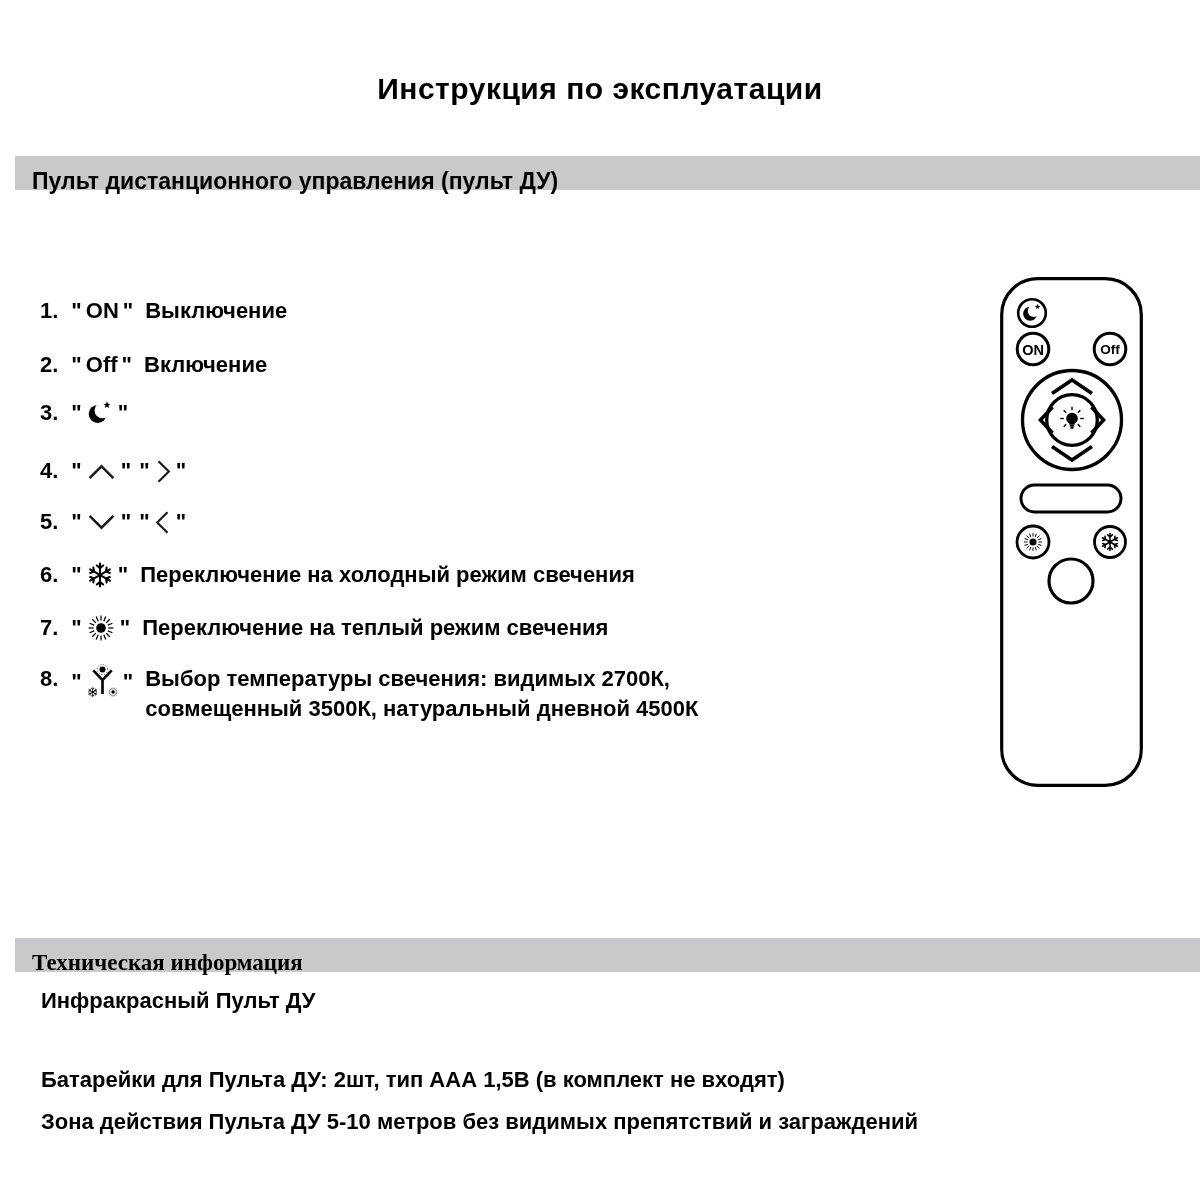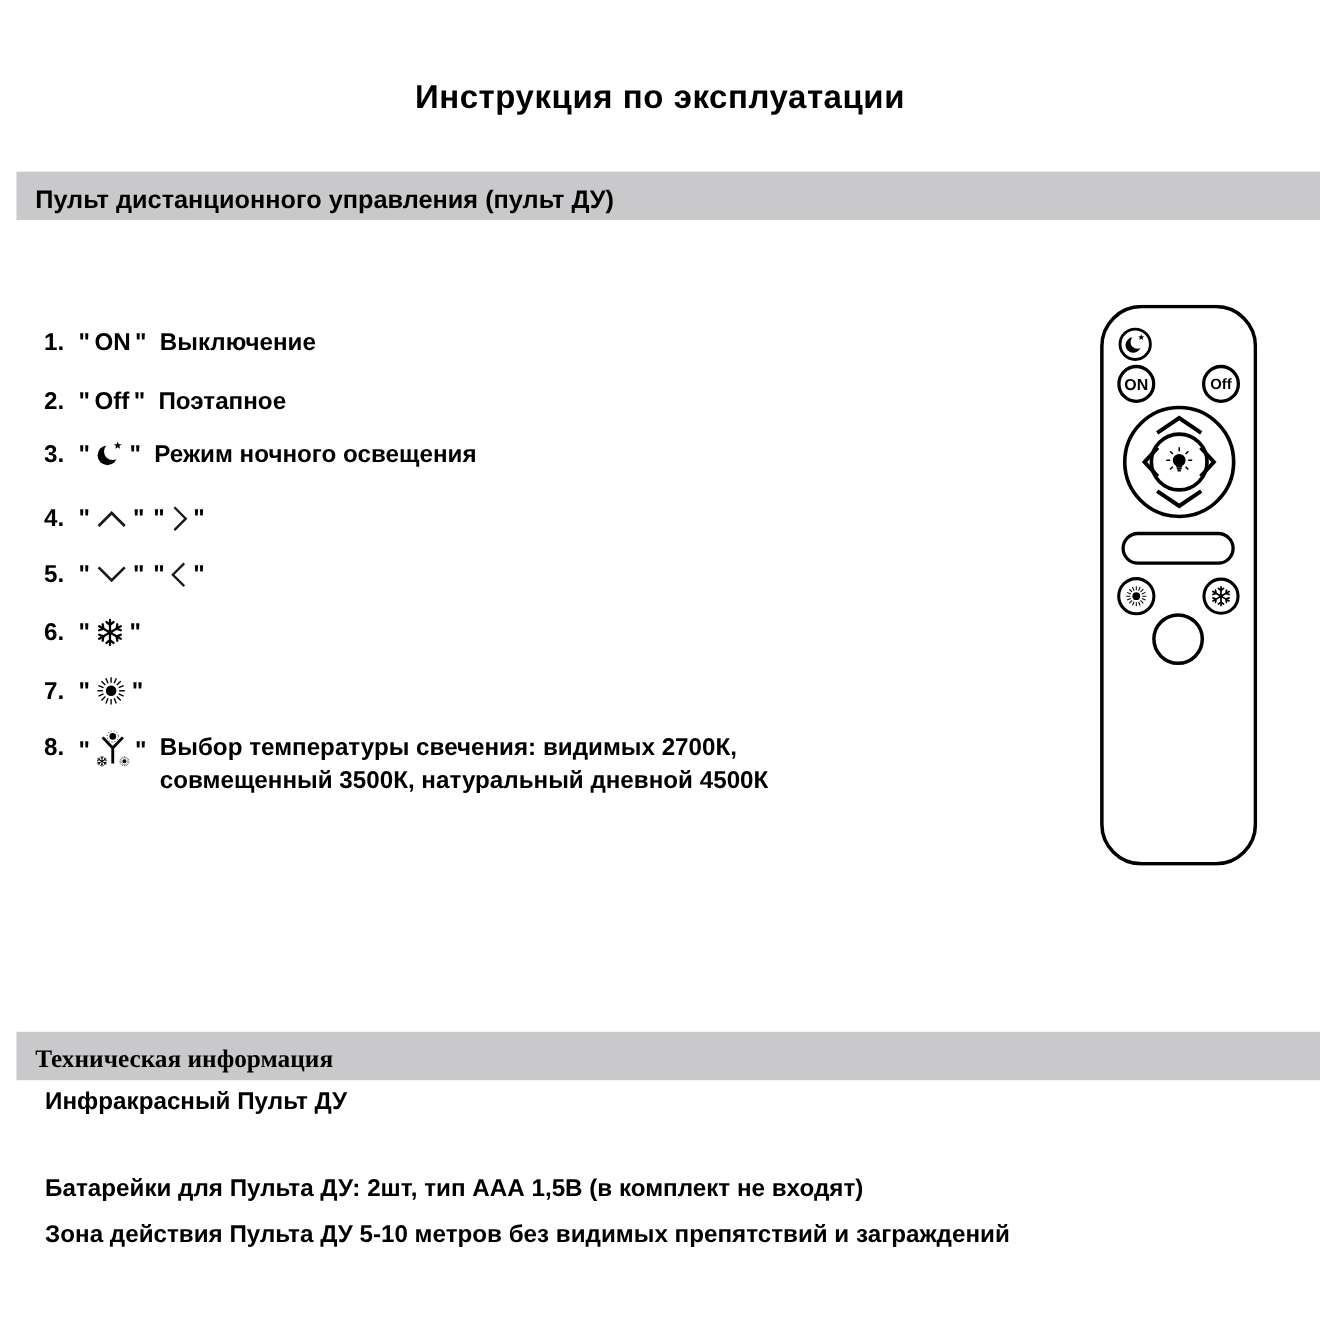--- a/index.html
+++ b/index.html
@@ -6,21 +6,21 @@
   body{
     width:1200px;height:1200px;position:relative;background:#fff;
     font-family:"Liberation Sans","DejaVu Sans",sans-serif;color:#000;
     overflow:hidden;
   }
   .title{
     position:absolute;top:72px;left:0;width:100%;text-align:center;
     font-size:30px;font-weight:700;letter-spacing:.5px;
   }
   .band{
-    position:absolute;left:15px;right:0;height:44px;background:#c9c9cb;
+    position:absolute;left:15px;right:0;height:34px;background:#c9c9cb;
   }
   .band-heading{
     font-size:23px;font-weight:700;line-height:50px;padding-left:17px;
     white-space:nowrap;
   }
   #band-remote{top:156px;}
   #band-tech{top:938px;font-family:Liberation Serif, serif;}
   .item{
     position:absolute;left:40px;display:flex;align-items:center;
     font-size:22px;font-weight:700;height:32px;
@@ -127,33 +127,32 @@
   <span class="lbl">Выключение</span>
 </div>
 
 <div class="item" style="top:349px">
   <span class="num">2.</span>
   <span class="tok">
       <span class="q">"</span>
       <span>Off</span>
       <span class="q">"</span>
     </span>
-  <span class="lbl">Поэтапное</span>
+  <span class="lbl">Включение</span>
 </div>
 
 <div class="item" style="top:397px">
   <span class="num">3.</span>
   <span class="tok">
       <span class="q">"</span>
       <svg class="icon" width="28" height="28" viewBox="0 0 30 30">
         <use href="#g-moon"></use>
       </svg>
       <span class="q">"</span>
     </span>
-  <span class="lbl">Режим ночного освещения</span>
 </div>
 
 <div class="item" style="top:455px">
   <span class="num">4.</span>
   <span class="tok">
       <span class="q">"</span>
       <svg class="icon" width="31" height="21" viewBox="0 0 30 20">
         <use href="#g-chev-up" stroke="#1a1a1a" stroke-width="2.4" fill="none"></use>
       </svg>
       <span class="q">"</span>
@@ -187,31 +186,33 @@
 
 <div class="item" style="top:559px">
   <span class="num">6.</span>
   <span class="tok">
       <span class="q">"</span>
       <svg class="icon" width="28" height="28" viewBox="0 0 30 30">
         <use href="#g-snowflake"></use>
       </svg>
       <span class="q">"</span>
     </span>
+  <span class="lbl">Переключение на холодный режим свечения</span>
 </div>
 
 <div class="item" style="top:612px">
   <span class="num">7.</span>
   <span class="tok">
       <span class="q">"</span>
       <svg class="icon" width="30" height="30" viewBox="0 0 30 30">
         <use href="#g-sun"></use>
       </svg>
       <span class="q">"</span>
     </span>
+  <span class="lbl">Переключение на теплый режим свечения</span>
 </div>
 
 <div class="item twoline" style="top:664px">
   <span class="num">8.</span>
   <span class="tok">
       <span class="q">"</span>
       <svg class="icon" width="33" height="35" viewBox="0 0 34 36">
         <use href="#g-temp"></use>
       </svg>
       <span class="q">"</span>

